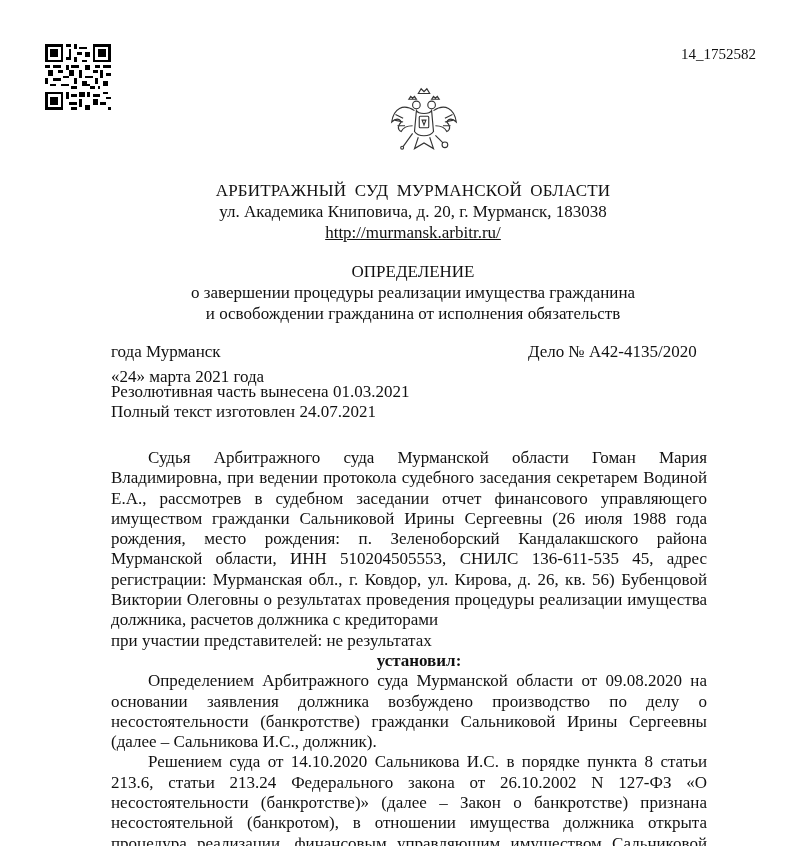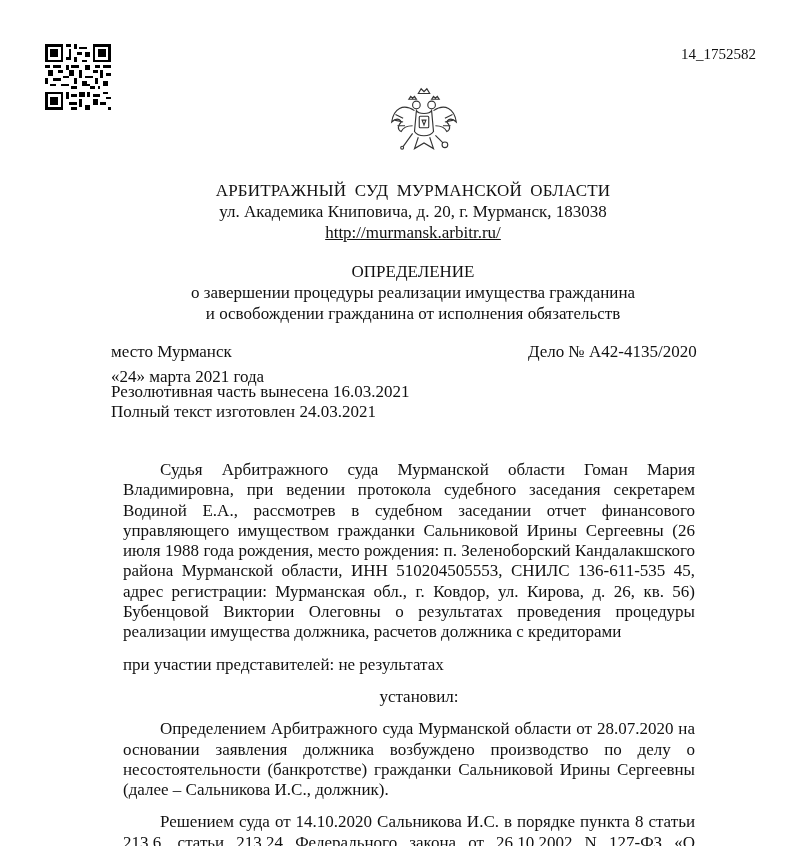--- a/index.html
+++ b/index.html
@@ -11,23 +11,23 @@
   .center { position: absolute; left: 0; width: 826px; text-align: center; }
   .court-name { top: 181px; font-size: 17px; word-spacing: 4px; letter-spacing: 0.2px; }
   .court-addr { top: 202px; font-size: 17px; }
   .court-url { top: 223px; font-size: 17px; text-decoration: underline; }
   .doc-title { top: 262px; font-size: 17px; }
   .doc-sub1 { top: 283px; font-size: 17px; }
   .doc-sub2 { top: 304px; font-size: 17px; }
   .meta { position: absolute; left: 111px; font-size: 17px; line-height: 20px; }
   .case { position: absolute; left: 528px; top: 342px; font-size: 17px; }
   .body { position: absolute; left: 111px; top: 448px; width: 596px; font-size: 17px; line-height: 20.3px; }
-  .body p { margin: 12px; text-align: justify; }
+  .body p { margin: 0; text-align: justify; }
   .indent { text-indent: 37px; }
-  .established { text-align: center !important; padding-left: 20px; }
+  .established { text-align: center !important; padding-left: 20px; font-weight: bold; }
 </style>
 </head>
 <body>
 
 <svg class="qr" viewBox="0 0 25 25" shape-rendering="crispEdges">
   <rect width="25" height="25" fill="#fff"></rect>
   <g fill="#000">
     <path d="M0 0h7v7h-7zM1 1v5h5v-5zM2 2h3v3h-3z" fill-rule="evenodd"></path>
     <path d="M18 0h7v7h-7zM19 1v5h5v-5zM20 2h3v3h-3z" fill-rule="evenodd"></path>
     <path d="M0 18h7v7h-7zM1 19v5h5v-5zM2 20h3v3h-3z" fill-rule="evenodd"></path>
@@ -115,25 +115,25 @@
 </svg>
 
 <div class="center court-name">АРБИТРАЖНЫЙ  СУД  МУРМАНСКОЙ  ОБЛАСТИ</div>
 <div class="center court-addr">ул. Академика Книповича, д. 20, г. Мурманск, 183038</div>
 <div class="center court-url">http://murmansk.arbitr.ru/</div>
 
 <div class="center doc-title">ОПРЕДЕЛЕНИЕ</div>
 <div class="center doc-sub1">о завершении процедуры реализации имущества гражданина</div>
 <div class="center doc-sub2">и освобождении гражданина от исполнения обязательств</div>
 
-<div class="meta" style="top:342px;">место Мурманск</div>
+<div class="meta" style="top:342px;">года Мурманск</div>
 <div class="meta" style="top:367px;">«24» марта 2021 года</div>
-<div class="meta" style="top:382px;">Резолютивная часть вынесена 16.03.2021</div>
-<div class="meta" style="top:402px;">Полный текст изготовлен 24.03.2021</div>
+<div class="meta" style="top:382px;">Резолютивная часть вынесена 01.03.2021</div>
+<div class="meta" style="top:402px;">Полный текст изготовлен 24.07.2021</div>
 <div class="case">Дело № А42-4135/2020</div>
 
 <div class="body">
   <p class="indent">Судья Арбитражного суда Мурманской области Гоман Мария Владимировна, при ведении протокола судебного заседания секретарем Водиной Е.А., рассмотрев в судебном заседании отчет финансового управляющего имуществом гражданки Сальниковой Ирины Сергеевны (26 июля 1988 года рождения, место рождения: п. Зеленоборский Кандалакшского района Мурманской области, ИНН 510204505553, СНИЛС 136-611-535 45, адрес регистрации: Мурманская обл., г. Ковдор, ул. Кирова, д. 26, кв. 56) Бубенцовой Виктории Олеговны о результатах проведения процедуры реализации имущества должника, расчетов должника с кредиторами</p>
   <p>при участии представителей: не результатах</p>
   <p class="established">установил:</p>
-  <p class="indent">Определением Арбитражного суда Мурманской области от 28.07.2020 на основании заявления должника возбуждено производство по делу о несостоятельности (банкротстве) гражданки Сальниковой Ирины Сергеевны (далее – Сальникова И.С., должник).</p>
+  <p class="indent">Определением Арбитражного суда Мурманской области от 09.08.2020 на основании заявления должника возбуждено производство по делу о несостоятельности (банкротстве) гражданки Сальниковой Ирины Сергеевны (далее – Сальникова И.С., должник).</p>
   <p class="indent">Решением суда от 14.10.2020 Сальникова И.С. в порядке пункта 8 статьи 213.6, статьи 213.24 Федерального закона от 26.10.2002 N 127-ФЗ «О несостоятельности (банкротстве)» (далее – Закон о банкротстве) признана несостоятельной (банкротом), в отношении имущества должника открыта процедура реализации, финансовым управляющим имуществом Сальниковой И.С.</p>
 </div>
 
 </body></html>

